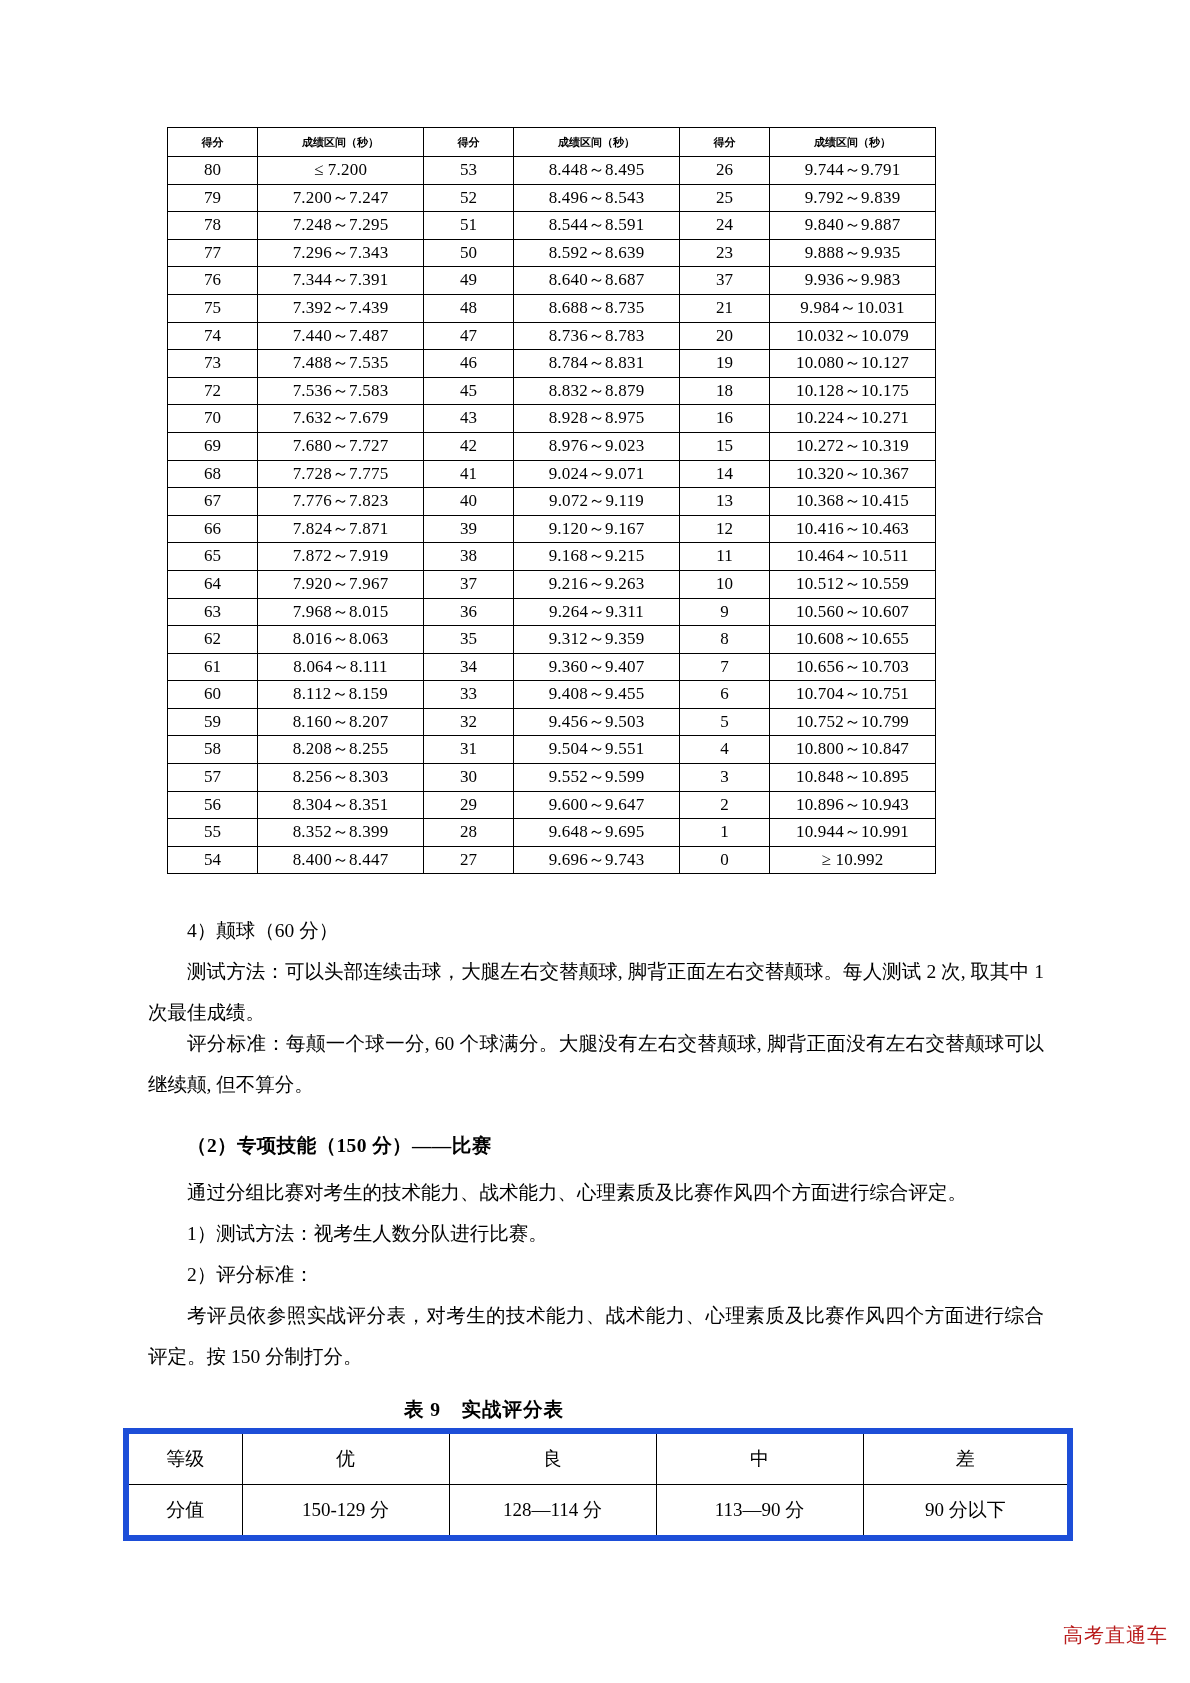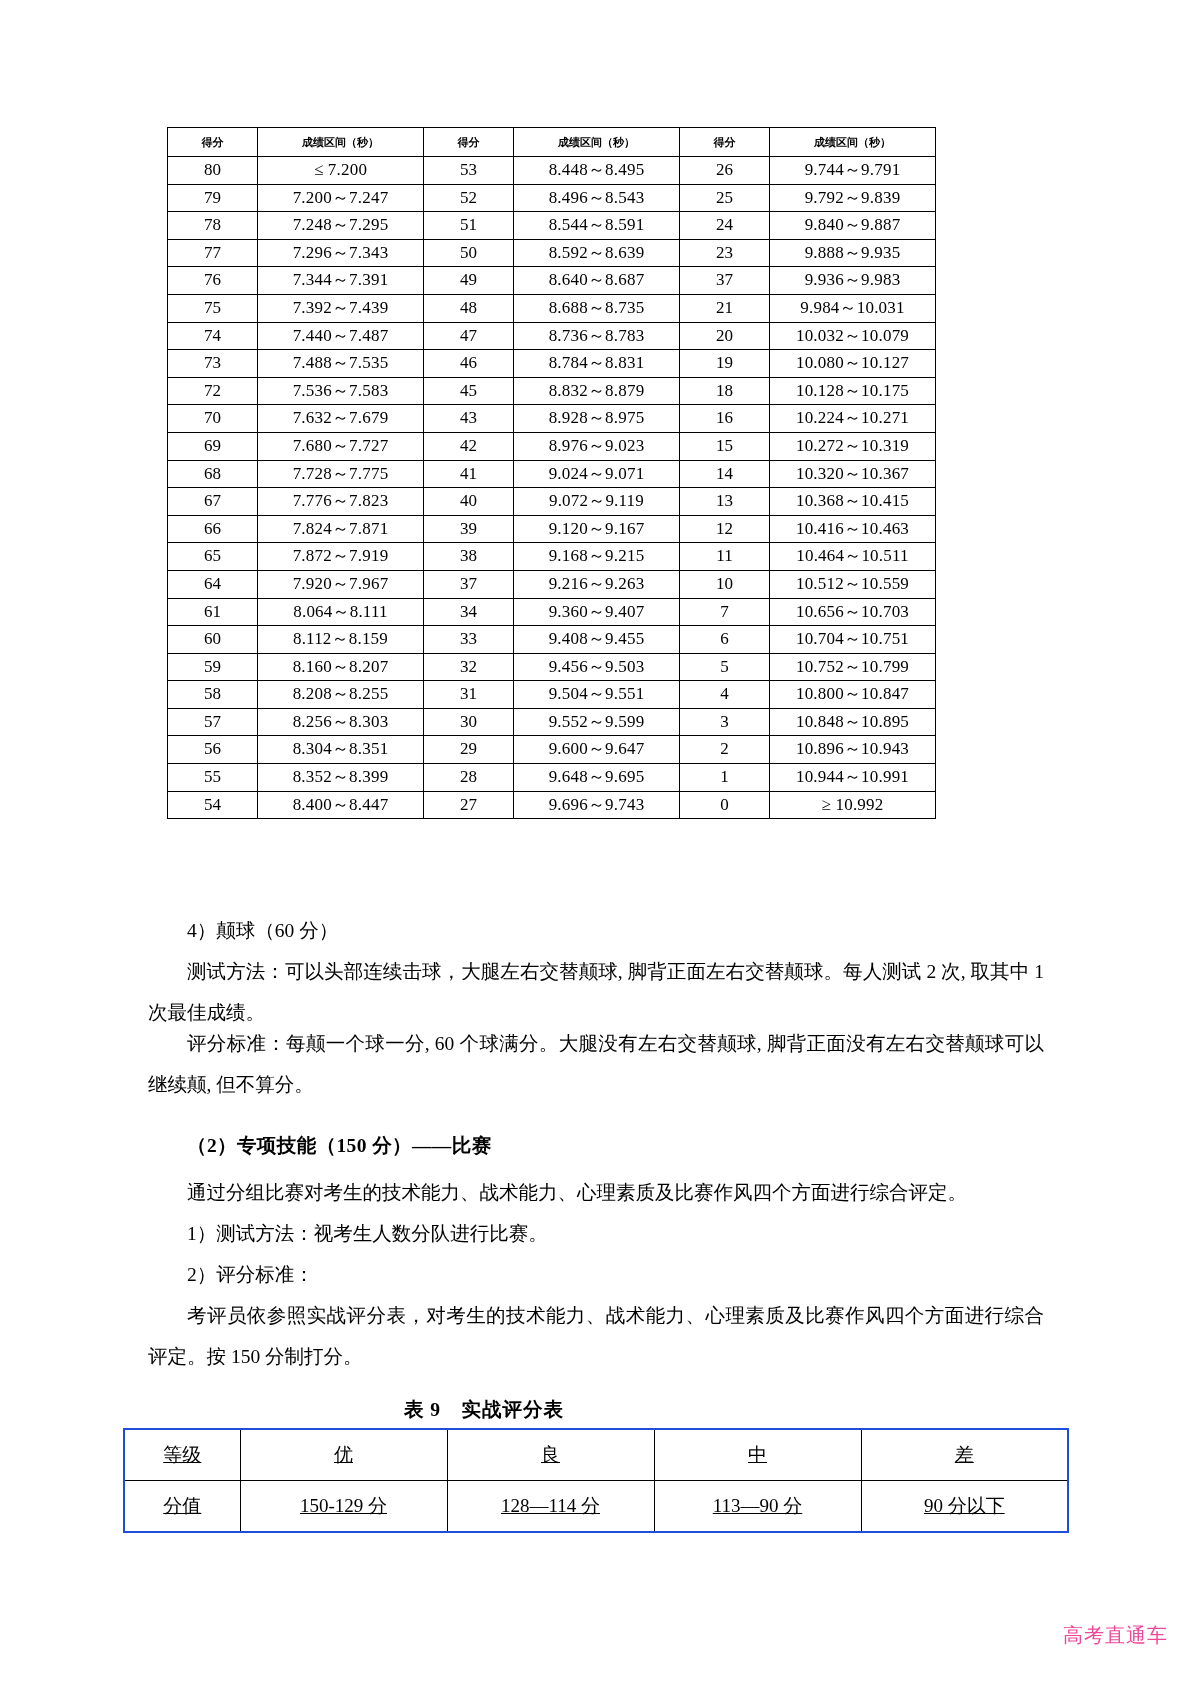--- a/index.html
+++ b/index.html
@@ -87,42 +87,41 @@
   .t9-wrap {
     position: absolute;
     left: 123px;
     top: 1428px;
     width: 944px;
   }
   table.t9 {
     border-collapse: collapse;
     width: 944px;
     table-layout: fixed;
-    border: 2px solid #1d4ed8;
-    text-decoration: underline;
+    border: 6px solid #1d4ed8;
   }
   table.t9 td {
     border: 1px solid #000000;
     text-align: center;
     vertical-align: middle;
     height: 50px;
     font-size: 19px;
     padding: 0 2px;
     font-family: "Liberation Serif", "DejaVu Serif", serif;
   }
   table.t9 col.t9-label { width: 116px; }
   table.t9 col.t9-col { width: 207px; }
 
   
   .watermark {
     position: absolute;
     right: 22px;
     bottom: 34px;
     font-size: 20px;
-    color: #ec4899;
+    color: #b91c1c;
     font-family: "Liberation Sans", sans-serif;
     letter-spacing: 1px;
     white-space: nowrap;
   }
 </style>
 </head>
 <body>
 
 <div class="page">
 
@@ -269,20 +268,36 @@
           </tr>
           <tr>
             <td>64</td>
             <td class="rng">7.920～7.967</td>
             <td>37</td>
             <td class="rng">9.216～9.263</td>
             <td>10</td>
             <td class="rng">10.512～10.559</td>
           </tr>
           <tr>
+            <td>63</td>
+            <td class="rng">7.968～8.015</td>
+            <td>36</td>
+            <td class="rng">9.264～9.311</td>
+            <td>9</td>
+            <td class="rng">10.560～10.607</td>
+          </tr>
+          <tr>
+            <td>62</td>
+            <td class="rng">8.016～8.063</td>
+            <td>35</td>
+            <td class="rng">9.312～9.359</td>
+            <td>8</td>
+            <td class="rng">10.608～10.655</td>
+          </tr>
+          <tr>
             <td>61</td>
             <td class="rng">8.064～8.111</td>
             <td>34</td>
             <td class="rng">9.360～9.407</td>
             <td>7</td>
             <td class="rng">10.656～10.703</td>
           </tr>
           <tr>
             <td>60</td>
             <td class="rng">8.112～8.159</td>

